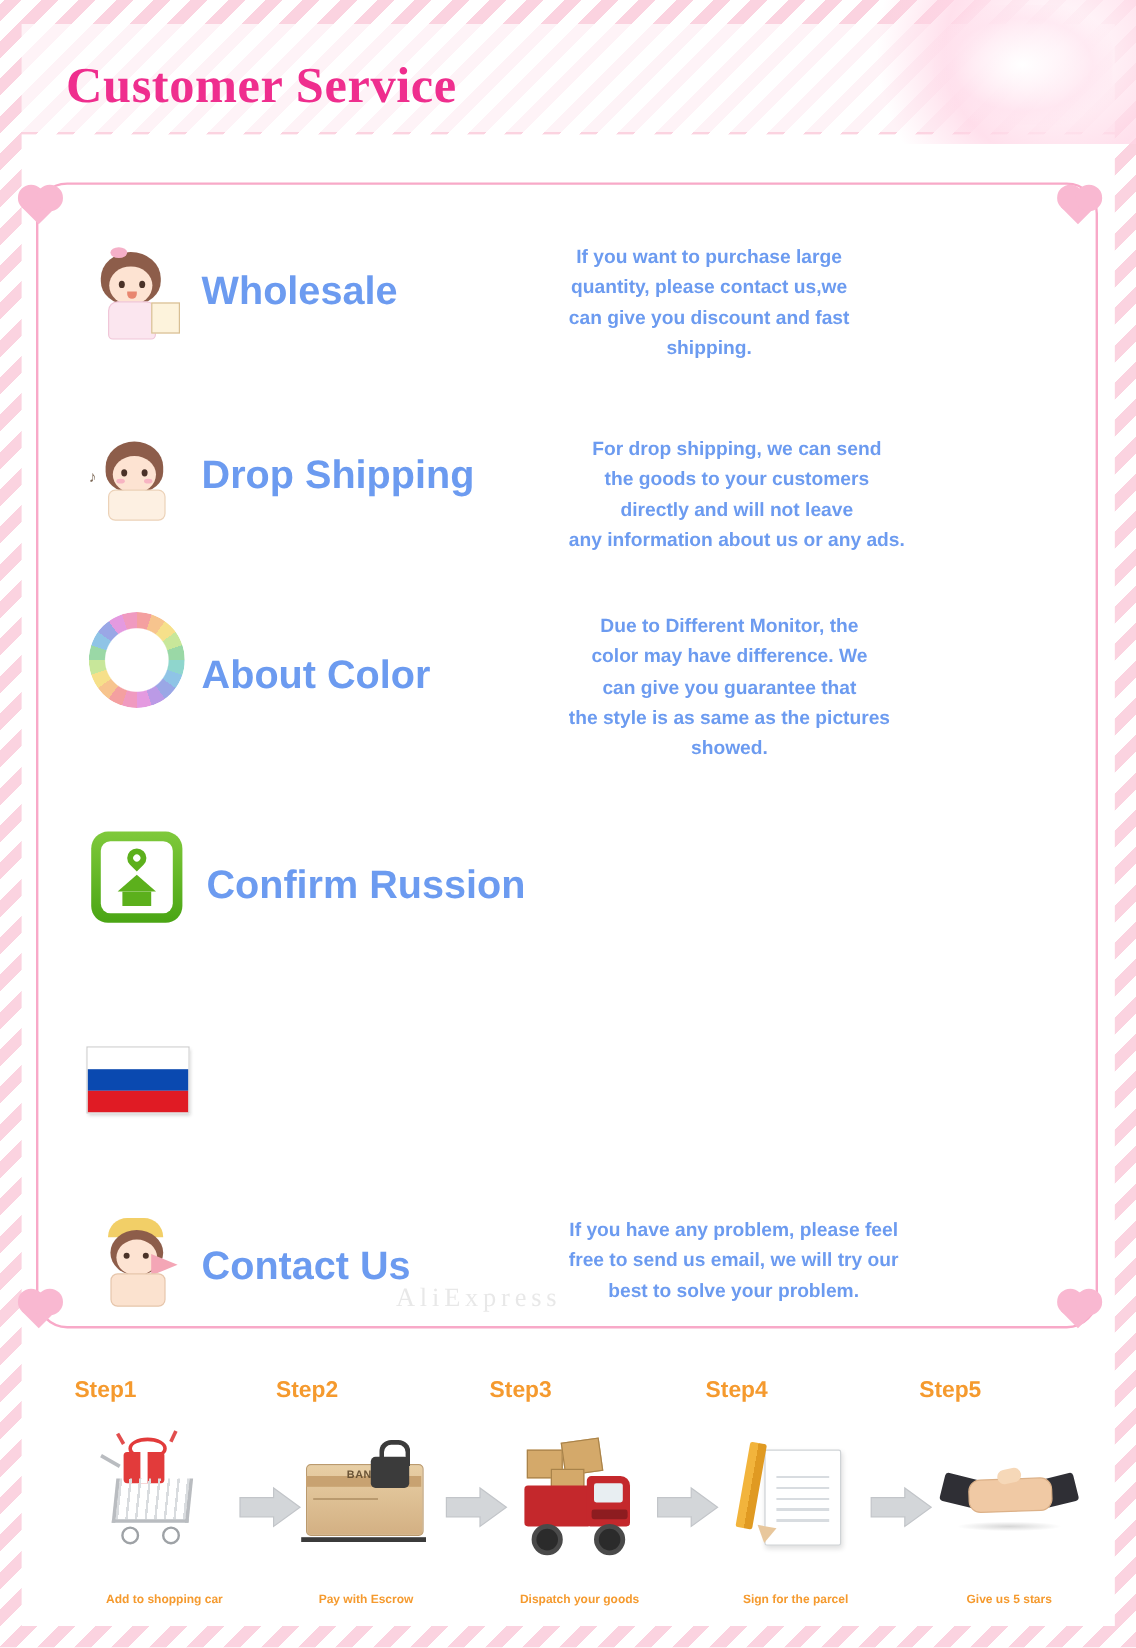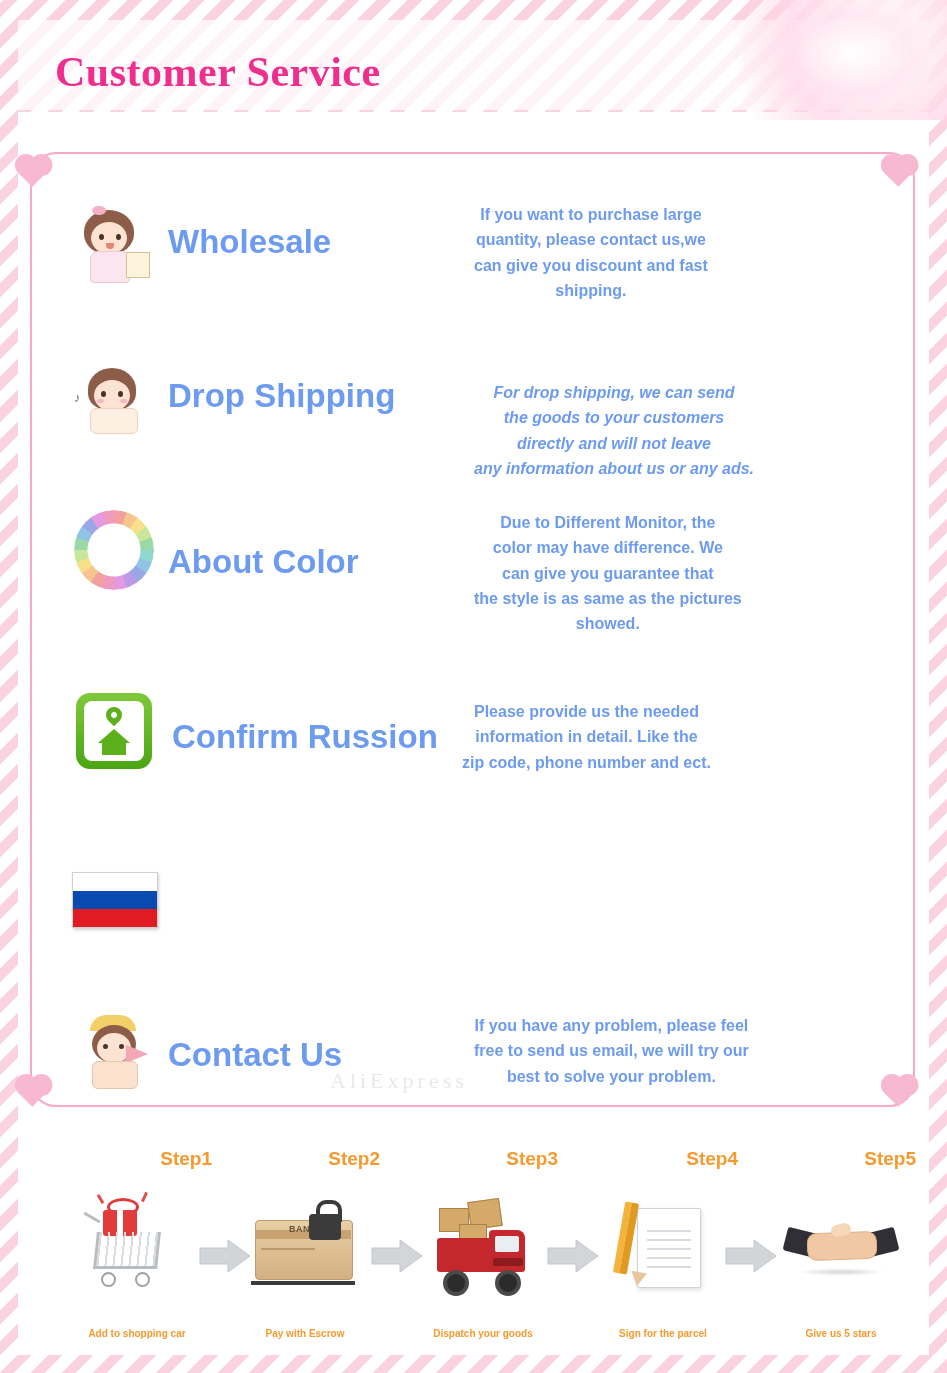--- a/index.html
+++ b/index.html
@@ -142,21 +142,21 @@
   .r6 { top: 1003px; }
 
   .r1 .label { margin-top: 28px; width: 306px; }
   .r2 .label { margin-top: 28px; width: 306px; }
   .r3 .label { margin-top: 40px; width: 306px; }
   .r4 .label { margin-top: 34px; width: 306px; padding-left: 4px; }
   .r5 .label { margin-top: 28px; width: 306px; }
   .r6 .label { margin-top: 34px; width: 306px; }
 
   .r1 .desc { margin-top: 6px; }
-  .r2 .desc { margin-top: 30px; font-style: italic; }
+  .r2 .desc { margin-top: 12px; }
   .r3 .desc { margin-top: 6px; }
   .r4 .desc { margin-top: 14px; margin-left: -16px; }
   .r5 .desc { margin-top: 6px; }
   .r6 .desc { margin-top: 10px; }
 
   
   .ic {
     position: relative;
     width: 92px;
     height: 92px;
@@ -360,21 +360,21 @@
   .steps {
     position: absolute;
     left: 18px;
     top: 1148px;
     width: 911px;
     height: 210px;
   }
   .step {
     position: absolute;
     width: 150px;
-    text-align: right;
+    text-align: left;
     top: 0;
   }
   .step .stitle {
     color: #f59a2e;
     font-size: 19px;
     font-weight: bold;
   }
   .step .scap {
     position: absolute;
     top: 180px;
@@ -653,23 +653,20 @@
     <div class="icon-cell">
       <div class="ic">
         <div class="addr"></div>
         <div class="addr-in"></div>
         <div class="addr-pin"></div>
         <div class="addr-house"></div>
         <div class="addr-house-b"></div>
       </div>
     </div>
     <div class="label">Confirm Russion</div>
-    <div class="desc">Please provide us the needed
-information in detail. Like the
-zip code, phone number and ect.</div>
   </div>
 
   <div class="row r5">
     <div class="icon-cell">
       <div class="ic">
         <div class="flag">
           <div class="w"></div>
           <div class="b"></div>
           <div class="r"></div>
         </div>

